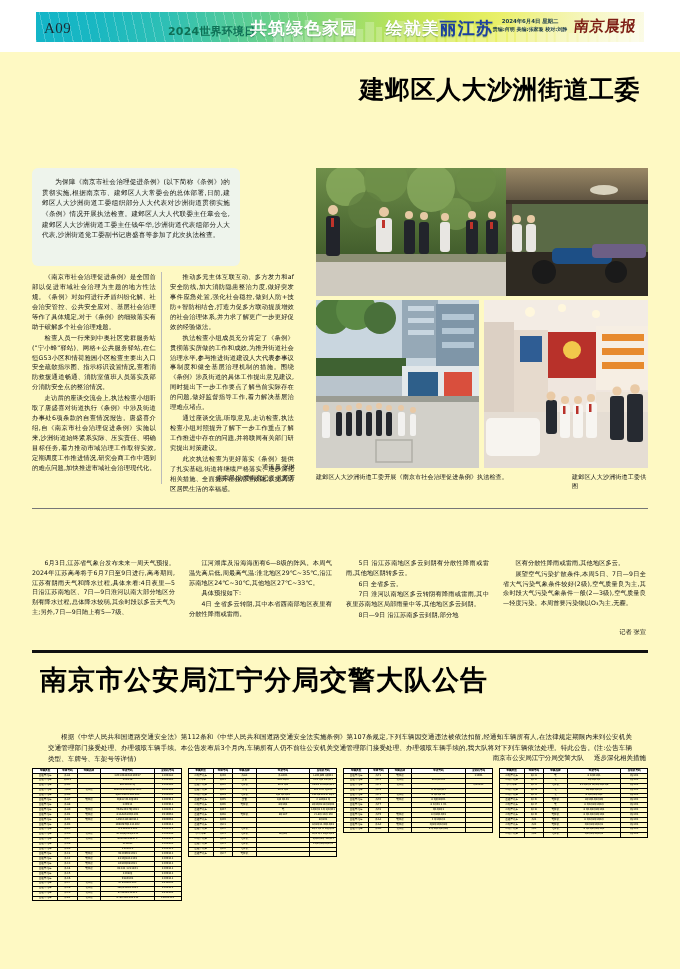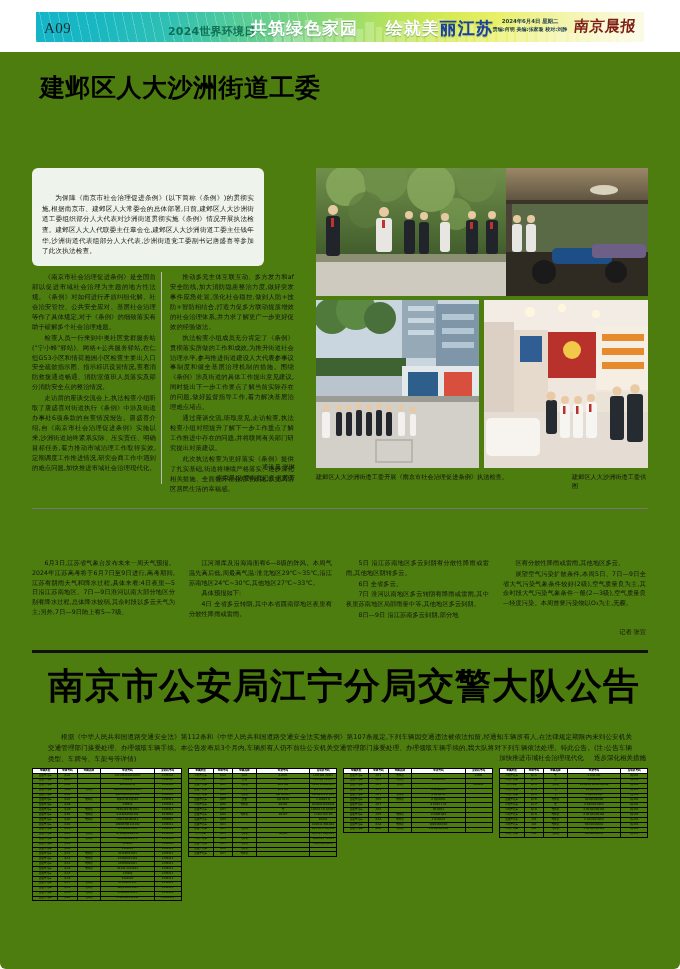--- a/index.html
+++ b/index.html
@@ -5,21 +5,21 @@
   * { box-sizing: border-box; }
   html, body { margin:0; padding:0; }
   body {
     width:680px; height:969px;
     background:#ffffff;
     font-family:"DejaVu Sans","Liberation Sans",sans-serif;
     color:#111;
     overflow:hidden;
     position:relative;
   }
-  .page { width:680px; height:969px; position:relative; background:#4d7c0f;border-radius:6px; }
+  .page { width:680px; height:969px; position:relative; background:#fef9c3; }
 
   
   .masthead {
     position:absolute; left:0; top:0; width:680px; height:52px;
     background:#ffffff;
   }
   .mast-band {
     position:absolute; left:36px; top:12px; width:608px; height:30px;
     background:linear-gradient(100deg,
         #13b5c8 0%, #19b7c2 10%, #2fc0b4 22%,
@@ -70,28 +70,28 @@
     transform:skewX(-6deg);
   }
 
   
   .rule-thick{ position:absolute; background:#111; }
   .rule-thin{ position:absolute; background:#777; height:1px; }
 
   
   .s1-title{
     position:absolute; left:40px; top:74px; width:600px;
-    text-align:left; line-height:1.28;
+    text-align:right; line-height:1.28;
     font-size:25px; font-weight:bold; letter-spacing:.5px;
-    font-family:Liberation Mono, monospace;
+    font-family:Liberation Serif, serif;
     color:#000;
   }
   .lead-box{
-    position:absolute; left:32px; top:168px; width:232px; height:98px;
-    background:#eef4ec; border-radius:6px; padding:25px 10px 6px 10px;
+    position:absolute; left:32px; top:168px; width:208px; height:98px;
+    background:#eef4ec; border-radius:6px; padding:9px 10px 6px 10px;
   }
   .lead-box p{
     margin:0; font-size:6.6px; line-height:1.62; text-align:justify;
     text-indent:2em; color:#15160f; letter-spacing:.15px;
   }
   .s1-cols{
     position:absolute; left:32px; top:272px; width:262px; height:216px;
   }
   .col{ float:left; width:124px; }
   .col + .col{ margin-left:14px; }
@@ -131,21 +131,21 @@
   }
   .s2-col p + p{ margin-top:1px; }
   .s2-sign{
     position:absolute; right:34px; top:628px;
     font-size:6.2px; color:#111;
   }
 
   
   .s3-title{
     position:absolute; left:40px; top:662px; width:600px;
-    text-align:right; font-size:36px; font-weight:bold;
+    text-align:left; font-size:27px; font-weight:bold;
     letter-spacing:1px; color:#000;
     font-family:"DejaVu Sans",sans-serif;
   }
   .s3-body{
     position:absolute; left:32px; top:716px; width:616px;
   }
   .s3-body p{
     margin:16px; font-size:6.5px; line-height:1.72; text-align:justify;
     text-indent:2em; color:#111; letter-spacing:.1px;
   }
@@ -466,21 +466,21 @@
 
   <div class="rule-thick" style="left:32px; top:650px; width:616px; height:2.5px;"></div>
 
   <div class="s3-title">南京市公安局江宁分局交警大队公告</div>
 
   <div class="s3-body">
     <p>根据《中华人民共和国道路交通安全法》第112条和《中华人民共和国道路交通安全法实施条例》第107条规定,下列车辆因交通违法被依法扣留,经通知车辆所有人,在法律规定期限内未到公安机关交通管理部门接受处理、办理领取车辆手续。本公告发布后3个月内,车辆所有人仍不前往公安机关交通管理部门接受处理、办理领取车辆手续的,我大队将对下列车辆依法处理。特此公告。(注:公告车辆类型、车牌号、车架号等详情)</p>
   </div>
 
   <div class="s3-sign">
-    <span>加快推进市域社会治理现代化</span>
+    <span>南京市公安局江宁分局交警大队</span>
     &nbsp;&nbsp;&nbsp;
     <span>逐步深化相关措施</span>
   </div>
 
   <div class="tbl-wrap" id="table-wrap">
       <div class="tbl-block">
         <table class="notice">
           <colgroup>
             <col class="c1">
             <col class="c2">

